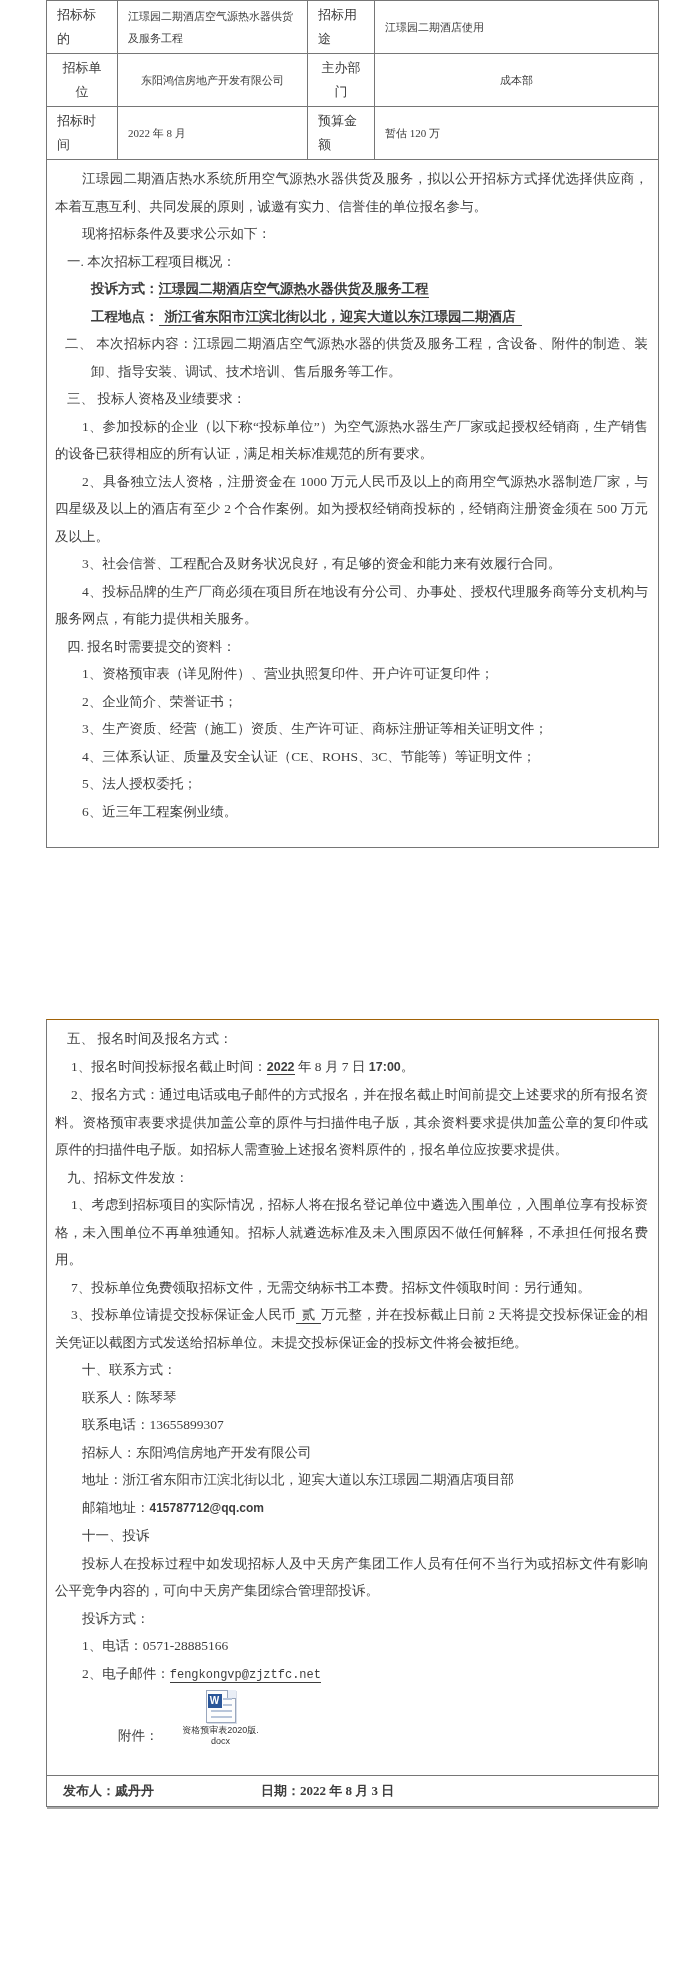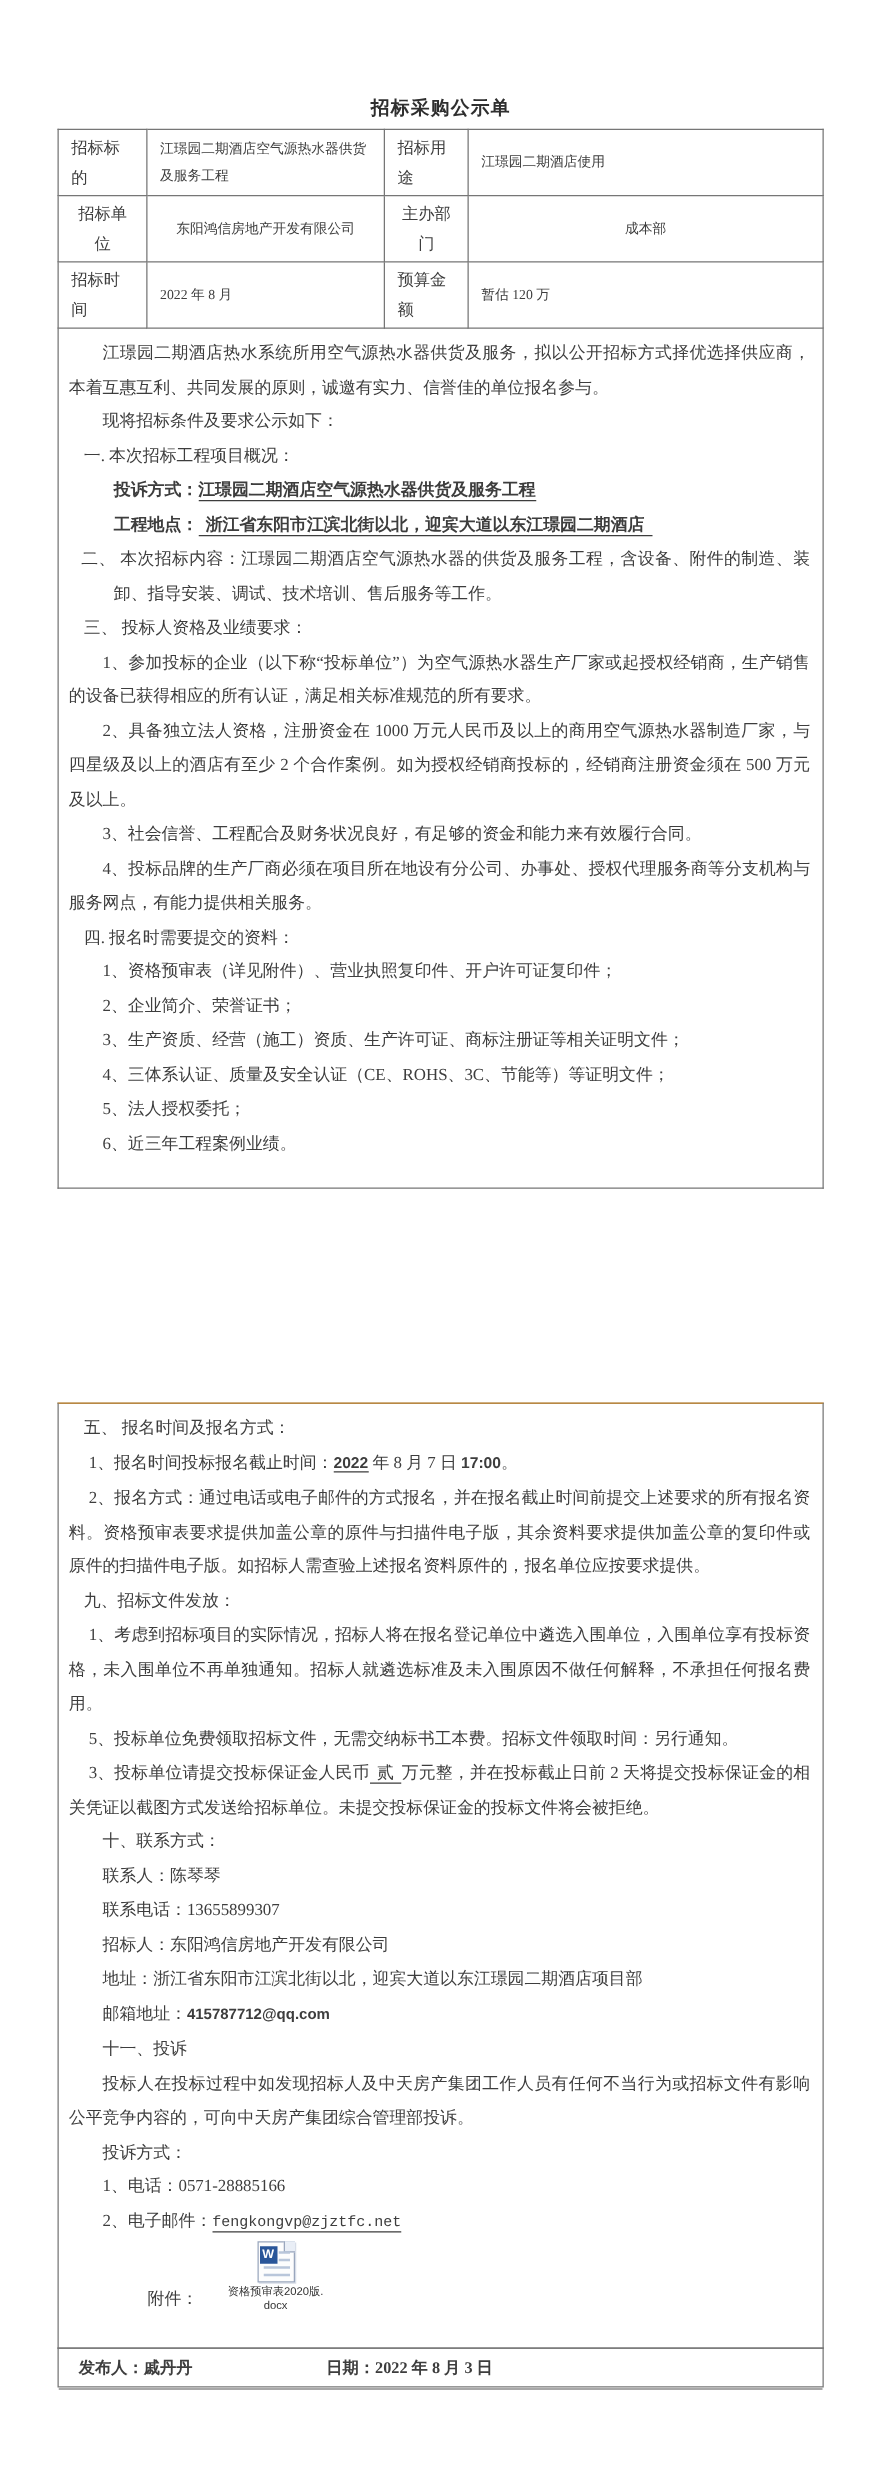--- a/index.html
+++ b/index.html
@@ -72,21 +72,20 @@
     box-shadow:0 3px 0 -1px #a8a8a8;
   }
   .footer .pub { padding-left:16px; }
   .footer .dt  { position:absolute; left:214px; top:0; }
 </style>
 </head>
 <body>
 
 <div class="page">
 
-  <div class="doc-title">招标采购公示单</div>
 
   <table class="info">
     <colgroup>
         <col class="c1">
         <col class="c2">
         <col class="c3">
         <col>
       </colgroup>
     <tbody>
         <tr class="r1">
@@ -130,21 +129,21 @@
     <div class="ln lst">5、法人授权委托；</div>
     <div class="ln lst">6、近三年工程案例业绩。</div>
   </div>
 
   <div class="box box2">
     <div class="ln sec">五、 报名时间及报名方式：</div>
     <div class="ln num2"><span>1、报名时间投标报名截止时间：</span><span class="yr">2022</span><span> 年 8 月 7 日 </span><span class="tm">17:00</span><span>。</span></div>
     <div class="ln num2">2、报名方式：通过电话或电子邮件的方式报名，并在报名截止时间前提交上述要求的所有报名资料。资格预审表要求提供加盖公章的原件与扫描件电子版，其余资料要求提供加盖公章的复印件或原件的扫描件电子版。如招标人需查验上述报名资料原件的，报名单位应按要求提供。</div>
     <div class="ln sec">九、招标文件发放：</div>
     <div class="ln num2">1、考虑到招标项目的实际情况，招标人将在报名登记单位中遴选入围单位，入围单位享有投标资格，未入围单位不再单独通知。招标人就遴选标准及未入围原因不做任何解释，不承担任何报名费用。</div>
-    <div class="ln num2">5、投标单位免费领取招标文件，无需交纳标书工本费。招标文件领取时间：另行通知。</div>
+    <div class="ln num2">7、投标单位免费领取招标文件，无需交纳标书工本费。招标文件领取时间：另行通知。</div>
     <div class="ln num2"><span>3、投标单位请提交投标保证金人民币</span><span class="u">贰</span><span>万元整，并在投标截止日前 2 天将提交投标保证金的相关凭证以截图方式发送给招标单位。未提交投标保证金的投标文件将会被拒绝。</span></div>
     <div class="ln lst">十、联系方式：</div>
     <div class="ln lst">联系人：陈琴琴</div>
     <div class="ln lst">联系电话：13655899307</div>
     <div class="ln lst">招标人：东阳鸿信房地产开发有限公司</div>
     <div class="ln lst">地址：浙江省东阳市江滨北街以北，迎宾大道以东江璟园二期酒店项目部</div>
     <div class="ln lst"><span>邮箱地址：</span><span class="qq">415787712@qq.com</span></div>
     <div class="ln lst">十一、投诉</div>
     <div class="ln num">投标人在投标过程中如发现招标人及中天房产集团工作人员有任何不当行为或招标文件有影响公平竞争内容的，可向中天房产集团综合管理部投诉。</div>
     <div class="ln lst">投诉方式：</div>

